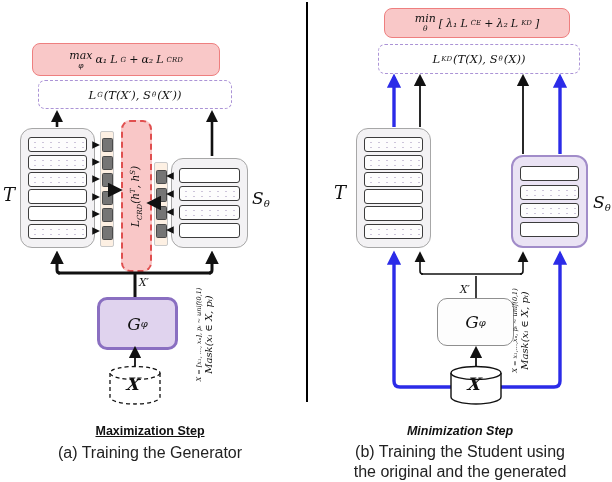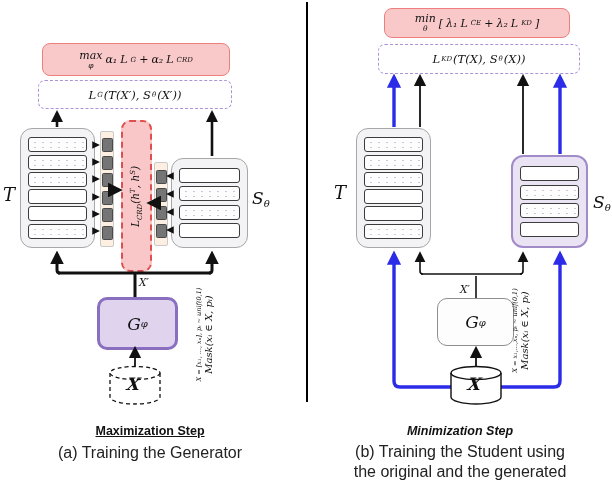--- a/index.html
+++ b/index.html
@@ -51,21 +51,21 @@
   .cap-sub{font-size:16px;color:#222;text-align:center;line-height:1.25;}
   .divider{background:#000;width:1.6px;}
   svg.overlay{position:absolute;left:0;top:0;z-index:5;pointer-events:none;}
   .z10{z-index:10;}
 </style>
 </head>
 <body>
 
 <div id="canvas">
 
-  <div class="abs pinkbox" style="left:42px;top:43px;width:186px;height:31px;">
+  <div class="abs pinkbox" style="left:32px;top:43px;width:186px;height:31px;">
     <span class="stack">
         <span>max</span>
         <span class="stk-sub">φ</span>
       </span>
     <span class="m">α₁</span>
     <span class="m">L</span>
       <span class="sb">G</span>
     <span class="m">+</span>
     <span class="m">α₂</span>
     <span class="m">L</span>

